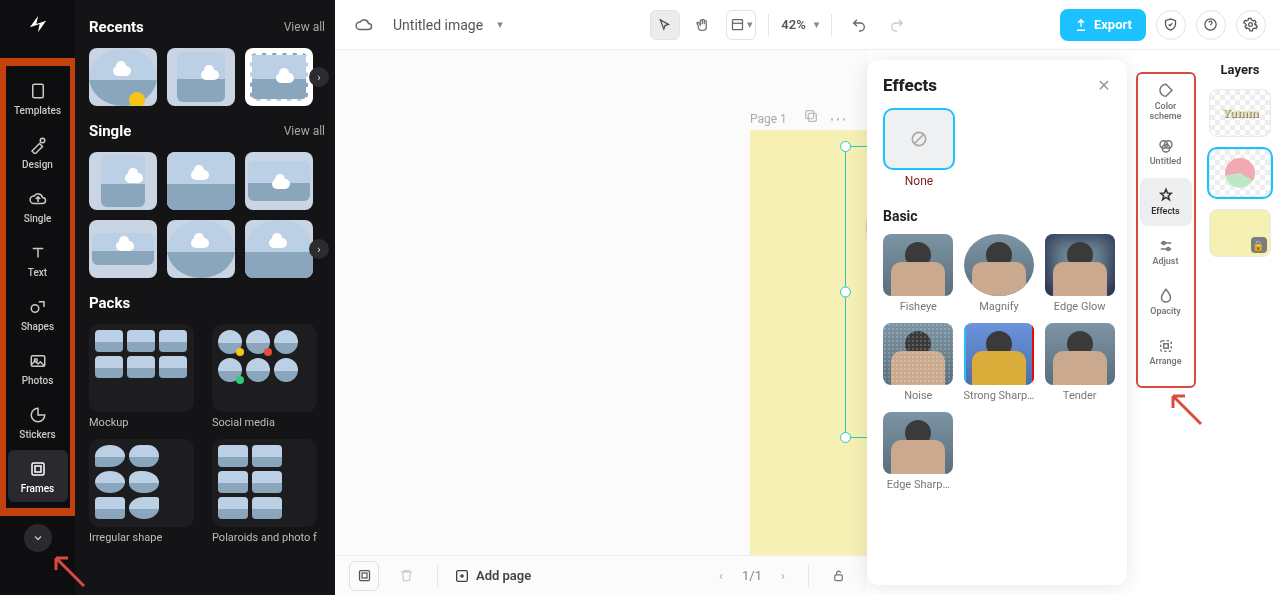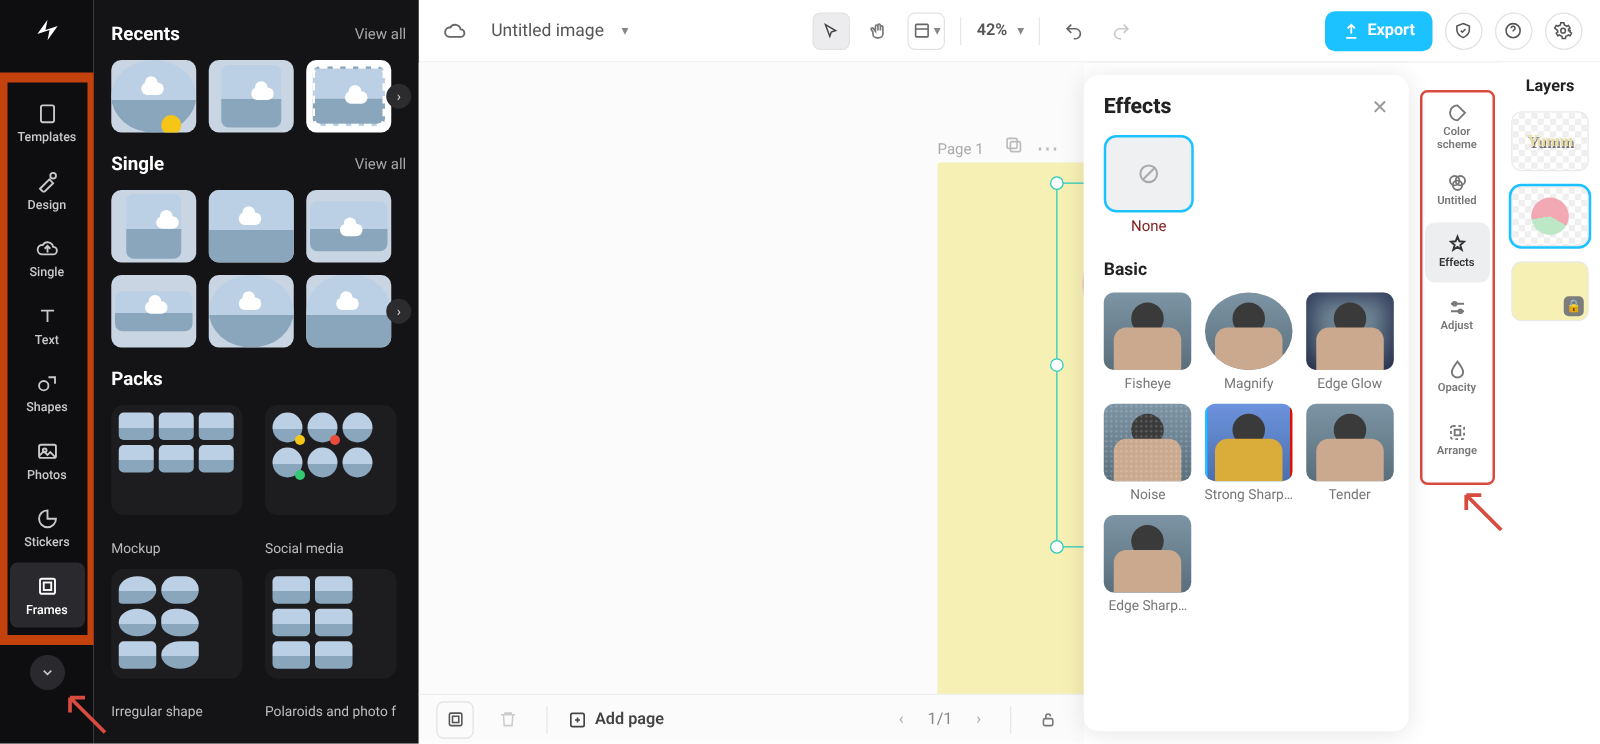--- a/index.html
+++ b/index.html
@@ -39,21 +39,21 @@
 .badge-y { position:absolute; bottom:-2px; right:12px; width:16px;height:16px;border-radius:50%; background:#f5c518;}
 .tile-stamp .sky{ border:2px dashed #fff; width:86%;height:84%;}
 .caret-r { position:absolute; right:-4px; top:50%; transform:translateY(-50%); width:20px;height:20px;border-radius:50%;background:#2c2c2f;color:#ddd;display:flex;align-items:center;justify-content:center;font-size:11px;}
 .pack-cell { width:105px; height:88px; background:#1d1d20; border-radius:10px; display:flex; flex-wrap:wrap; gap:4px; padding:6px; align-content:flex-start;}
 .pack-cell .mini { width:28px; height:22px; background:linear-gradient(#bcd0e5 55%,#8aa6bd 55%); border-radius:4px; position:relative;}
 .pack-cell .mini.circ{border-radius:50%; width:24px;height:24px;}
 .pack-cell .mini.dot:after{content:"";position:absolute;width:8px;height:8px;border-radius:50%;bottom:-2px;right:-2px;}
 .pack-cell .mini.dot.y:after{background:#f5c518;}
 .pack-cell .mini.dot.g:after{background:#31c972;}
 .pack-cell .mini.dot.r:after{background:#e74c3c;}
-.pack-lbl{font-size:11px;color:#bdbdbd;margin-top:20px; display:block;}
+.pack-lbl{font-size:11px;color:#bdbdbd;margin-top:4px; display:block;}
 .pack-cell.row2 .mini { width:30px;height:22px;}
 
 
 .mainarea { flex:1; display:flex; flex-direction:column; background:#fff;}
 .topbar { height:50px; border-bottom:1px solid #eee; display:flex; align-items:center; padding:0 14px; gap:10px;}
 .tb-left { display:flex; align-items:center; gap:10px;}
 .tb-center { margin-left:auto; display:flex; align-items:center; gap:8px;}
 .tb-right { margin-left:auto; display:flex; align-items:center; gap:10px;}
 .iconbtn { width:30px;height:30px;border-radius:6px;display:flex;align-items:center;justify-content:center;color:#555;cursor:pointer;}
 .iconbtn.bordered{border:1px solid #e2e2e4;}

